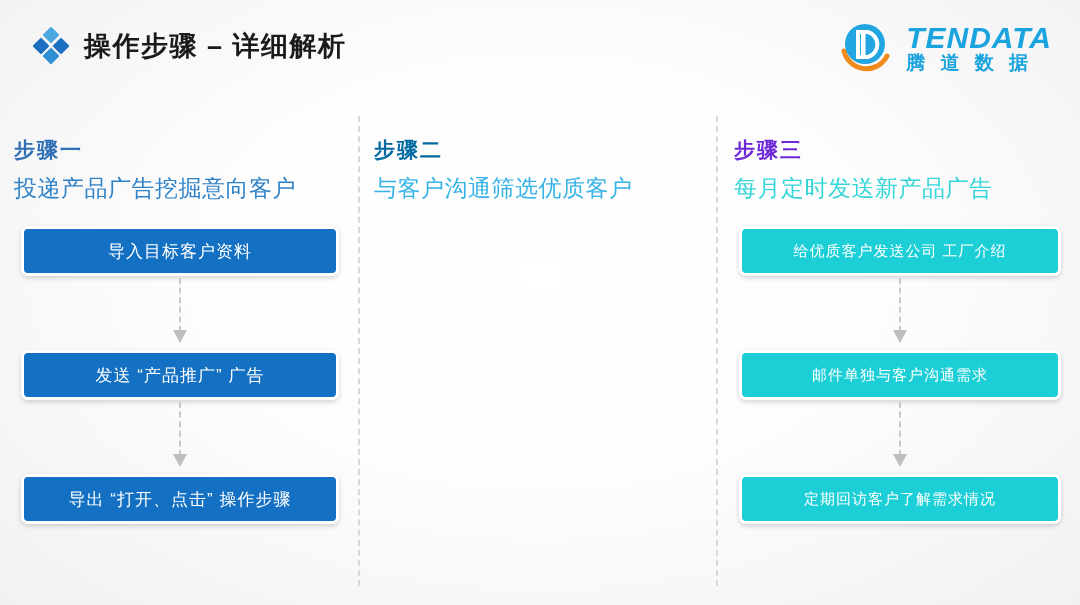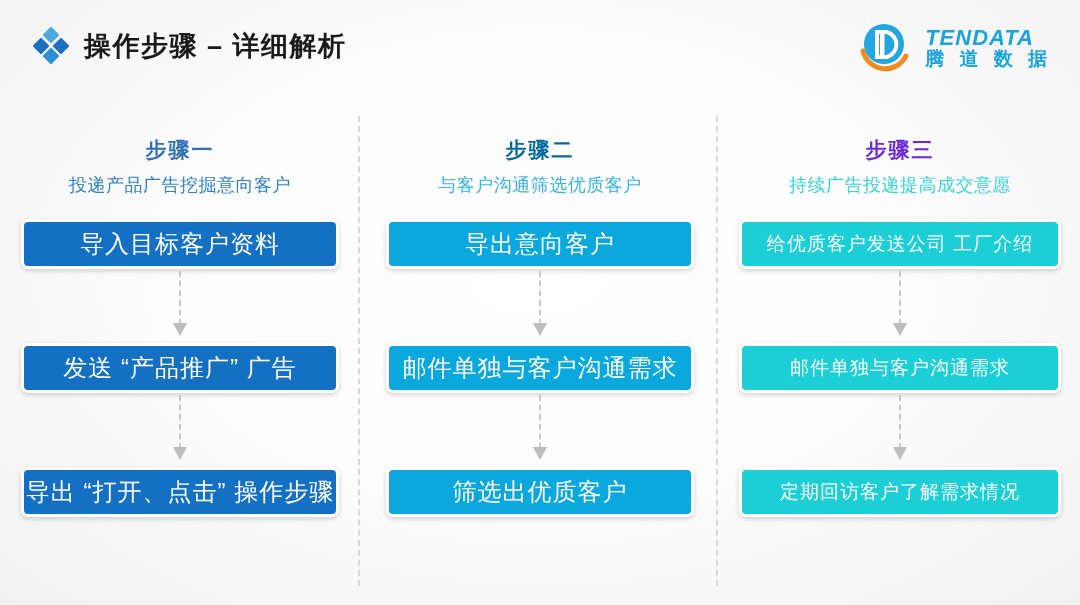--- a/index.html
+++ b/index.html
@@ -50,21 +50,21 @@
   }
 
   
   .logo{
     position:absolute;right:28px;top:18px;
     display:flex;align-items:center;gap:10px;
   }
   .logo-mark{position:relative;width:58px;height:58px;flex:none;}
   .logo-text{display:flex;flex-direction:column;line-height:1;}
   .logo-en{
-    font-size:22px;font-weight:bold;color:#1aa3de;
+    font-size:30px;font-weight:bold;color:#1aa3de;
     font-style:italic;letter-spacing:1px;
   }
   .logo-cn{
     font-size:19px;font-weight:bold;color:#1aa3de;
     letter-spacing:5px;
   }
 
   
   .divider{
     position:absolute;top:116px;width:0;height:470px;
@@ -73,55 +73,55 @@
   .divider.v1{left:358px;}
   .divider.v2{left:716px;}
 
   
   .columns{
     position:absolute;left:0;top:118px;width:1080px;height:470px;
     display:flex;
   }
   .col{
     flex:1 1 0;
-    display:flex;flex-direction:column;align-items:center;
+    display:flex;flex-direction:column;align-items:flex-start;
     padding:0 14px;box-sizing:border-box;
   }
   .col-step{
     font-size:21px;font-weight:bold;letter-spacing:2px;
     margin-top:18px;
   }
   .col-sub{
-    font-size:18px;font-weight:normal;letter-spacing:0.5px;
+    font-size:23px;font-weight:normal;letter-spacing:0.5px;
     margin-top:9px;white-space:nowrap;
   }
   .boxes{
     margin-top:22px;width:100%;
     display:flex;flex-direction:column;align-items:center;
   }
 
   .node{
     width:318px;height:50px;
     display:flex;align-items:center;justify-content:center;
     border-radius:7px;
     border:3px solid #ffffff;
     box-sizing:border-box;
     box-shadow:0 2px 5px rgba(0,0,0,0.17);
     color:#ffffff;
-    font-size:24px;
+    font-size:17px;
     letter-spacing:1px;
     white-space:nowrap;
   }
   .c1 .node{background:#1470c2;}
   .c2 .node{background:#0aa8dc;}
   .c3 .node{background:#1ccfd6;}
 
   .c2 .node{width:308px;}
   .c3 .node{width:322px;}
-  .c3 .node{font-size:19px;}
+  .c3 .node{font-size:15px;}
 
   
   .arrow{
     position:relative;
     width:14px;height:74px;
     margin:0 auto;
     flex:none;
   }
   .arrow .line{
     position:absolute;left:50%;top:2px;
@@ -192,38 +192,25 @@
               <span class="line"></span>
               <span class="head"></span>
             </div>
         <div class="node">导出 “打开、点击” 操作步骤</div>
       </div>
     </div>
 
     <div class="col c2">
       <div class="col-step" style="color:#0369a1">步骤二</div>
       <div class="col-sub" style="color:#35b3e6">与客户沟通筛选优质客户</div>
-      <div class="boxes">
-        <div class="node">导出意向客户</div>
-        <div class="arrow">
-              <span class="line"></span>
-              <span class="head"></span>
-            </div>
-        <div class="node">邮件单独与客户沟通需求</div>
-        <div class="arrow">
-              <span class="line"></span>
-              <span class="head"></span>
-            </div>
-        <div class="node">筛选出优质客户</div>
-      </div>
     </div>
 
     <div class="col c3">
       <div class="col-step" style="color:#6d28d9">步骤三</div>
-      <div class="col-sub" style="color:#35d6d9">持续广告投递提高成交意愿</div>
+      <div class="col-sub" style="color:#35d6d9">每月定时发送新产品广告</div>
       <div class="boxes">
         <div class="node">给优质客户发送公司 工厂介绍</div>
         <div class="arrow">
               <span class="line"></span>
               <span class="head"></span>
             </div>
         <div class="node">邮件单独与客户沟通需求</div>
         <div class="arrow">
               <span class="line"></span>
               <span class="head"></span>

